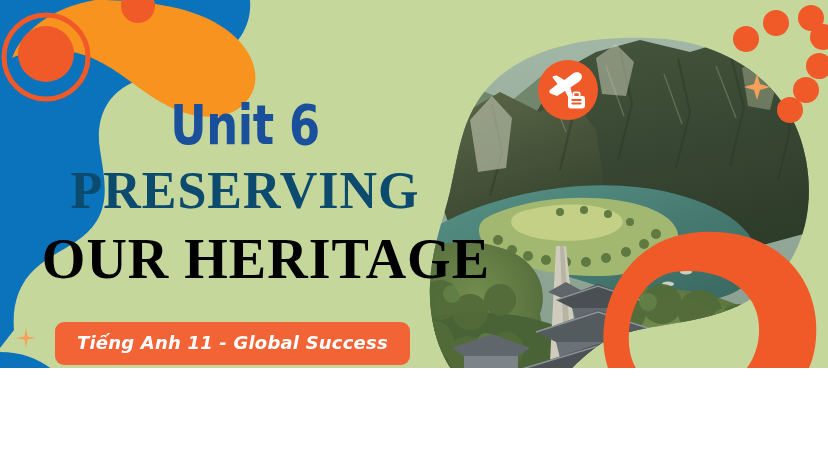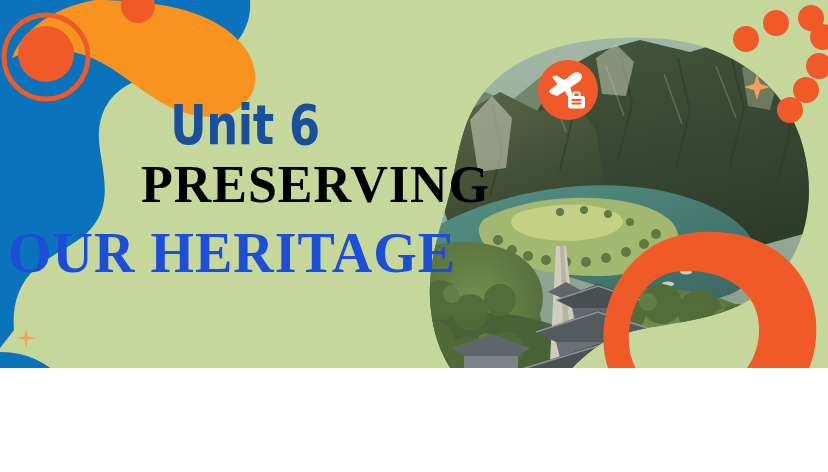--- a/index.html
+++ b/index.html
@@ -32,34 +32,34 @@
     transform:scaleX(0.80);
     transform-origin:center center;
     white-space:nowrap;
   }
   #headline-1{
     font-family:"Liberation Serif", serif;
     font-weight:700;
     font-size:52px;
     line-height:58px;
     letter-spacing:1px;
-    color:#000000;
-    text-align:right;
-    margin:0;
+    color:#0c4a6e;
+    text-align:center;
+    margin:8px;
     white-space:nowrap;
   }
   #headline-2{
     font-family:"Liberation Serif", serif;
     font-weight:700;
     font-size:56px;
     line-height:62px;
     letter-spacing:1px;
-    color:#1d4ed8;
-    text-align:left;
-    margin:8px;
+    color:#000000;
+    text-align:right;
+    margin:0;
     white-space:nowrap;
   }
   #subtitle-pill{
     position:absolute;
     left:55px;top:322px;
     background:#f26336;
     border-radius:9px;
     padding:11px 22px 12px 22px;
     z-index:45;
   }
@@ -392,14 +392,17 @@
       </g>
     </svg>
   </div>
 
   <div id="title-block">
     <div id="unit-label">Unit 6</div>
     <div id="headline-1">PRESERVING</div>
     <div id="headline-2">OUR HERITAGE</div>
   </div>
 
+  <div id="subtitle-pill">
+    <span id="subtitle-text">Tiếng Anh 11 - Global Success</span>
+  </div>
 
 </div>
 
 </body></html>

